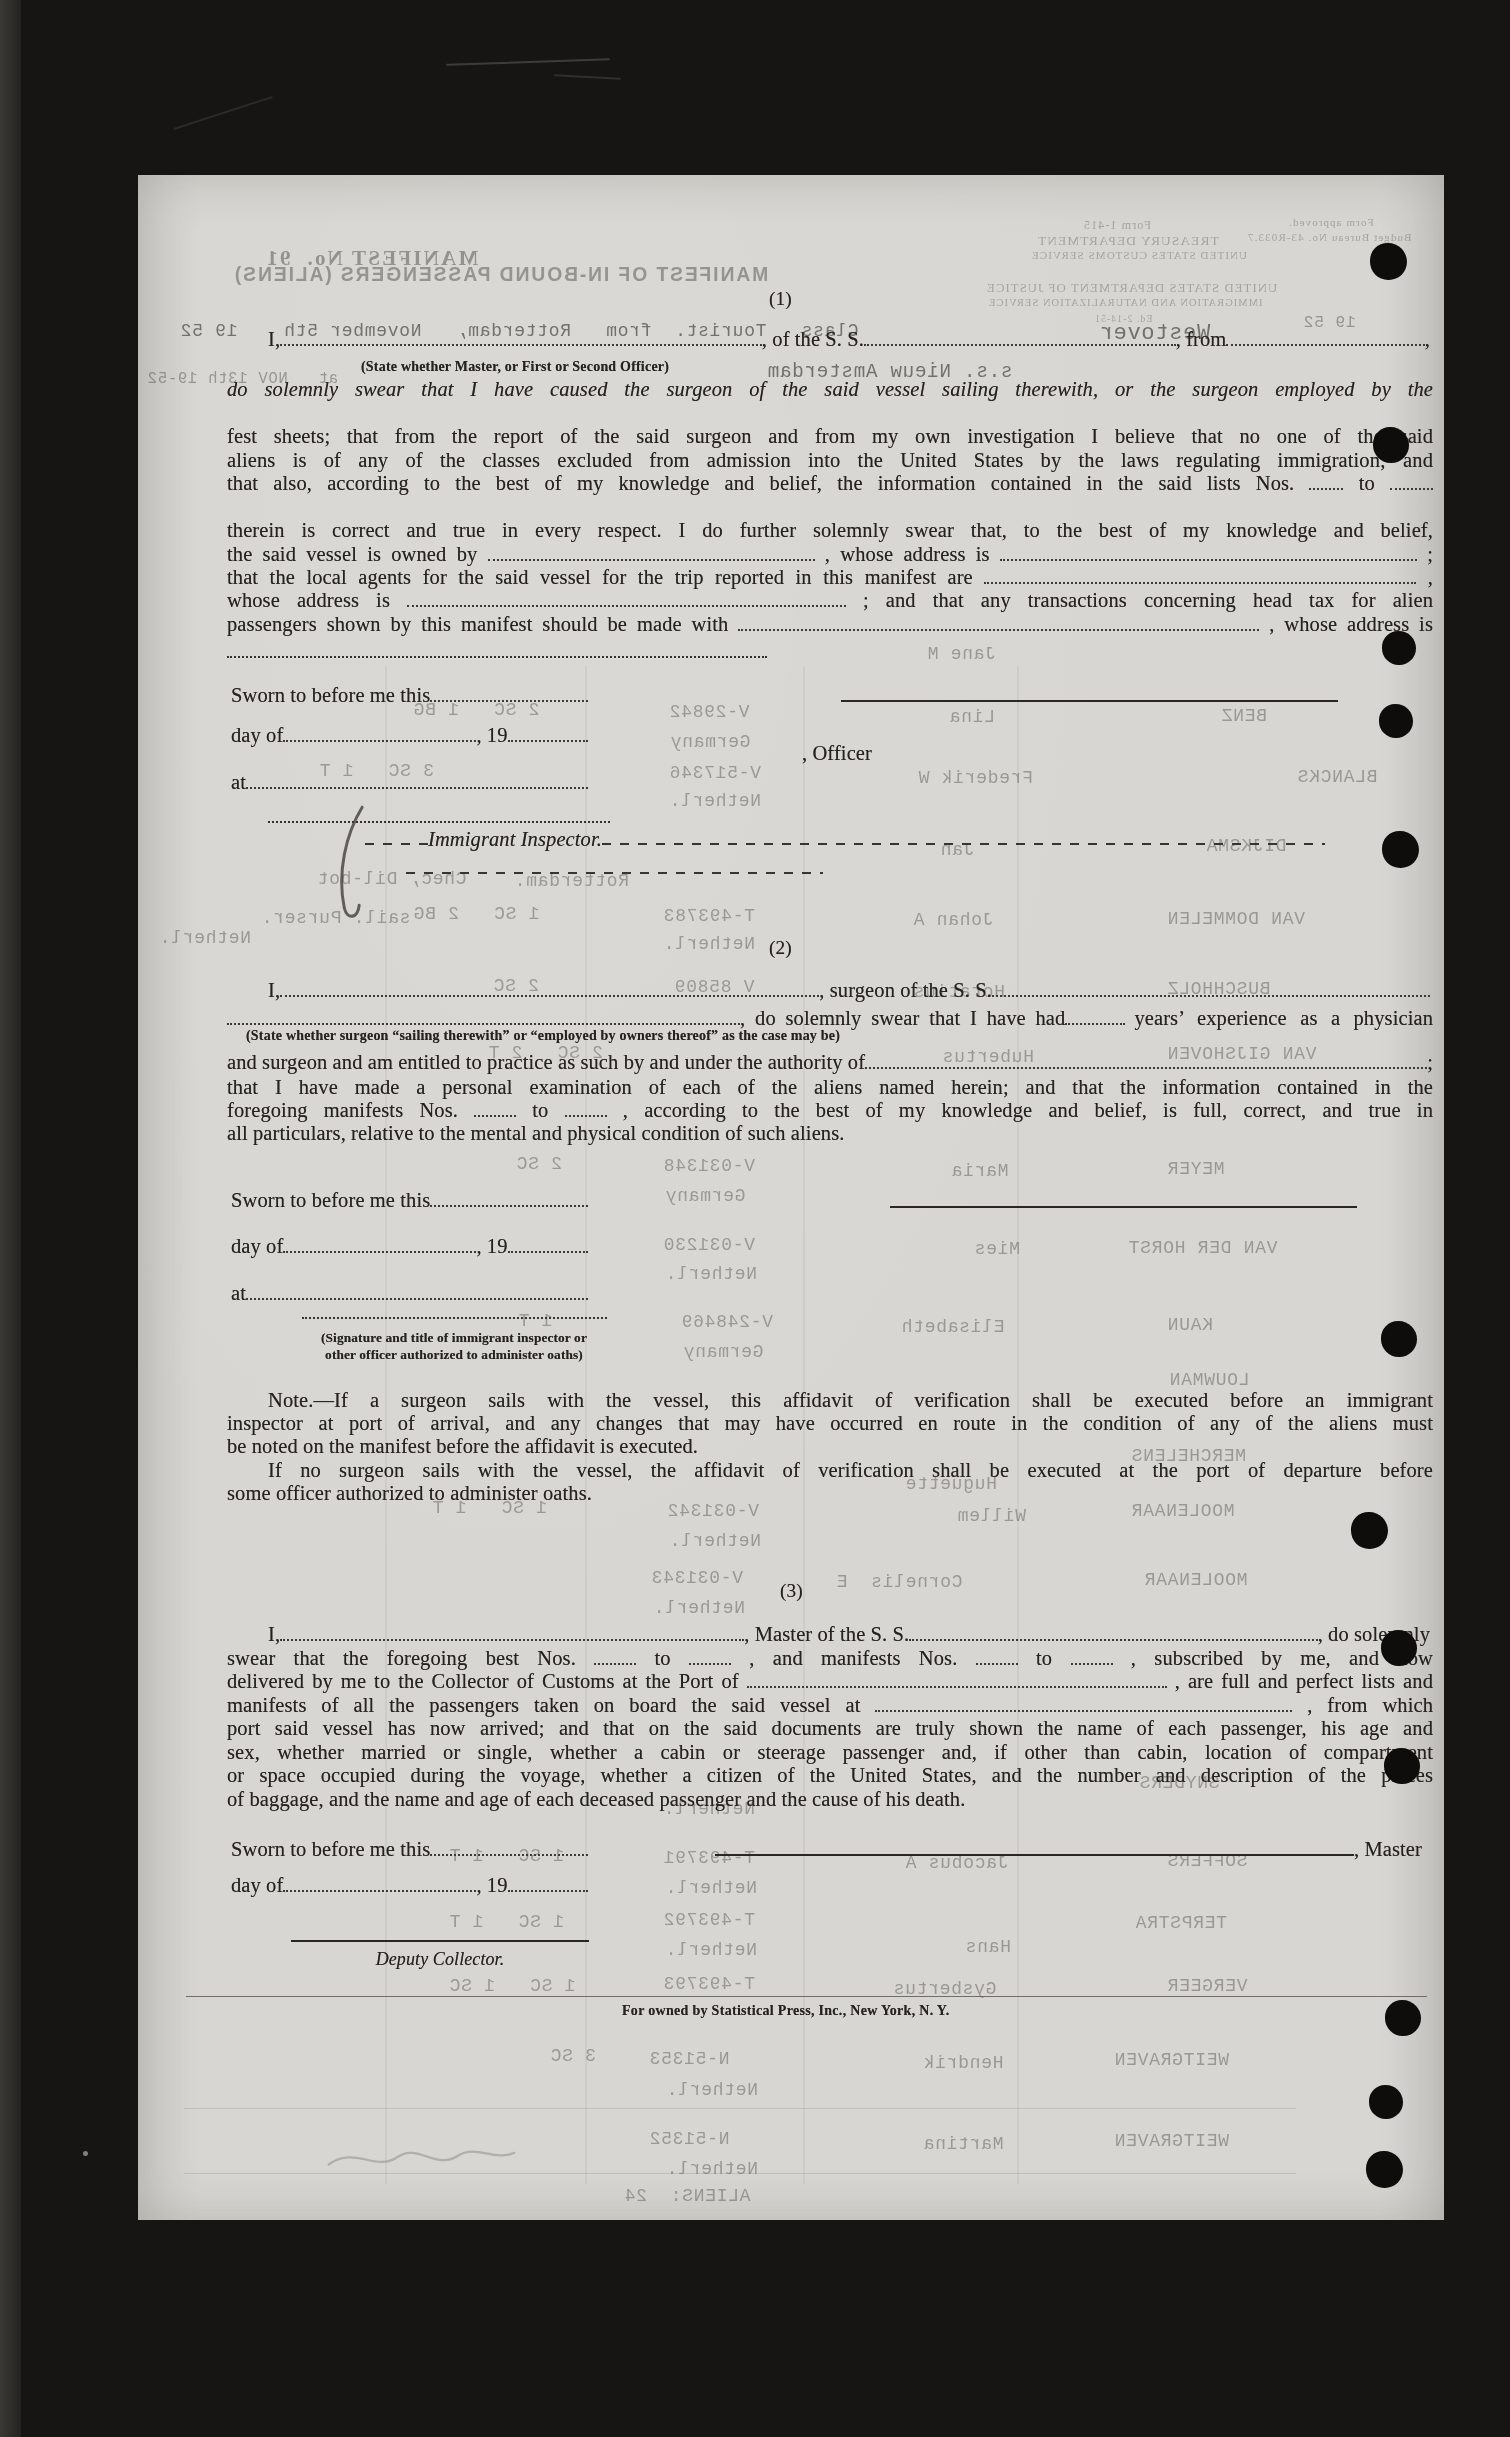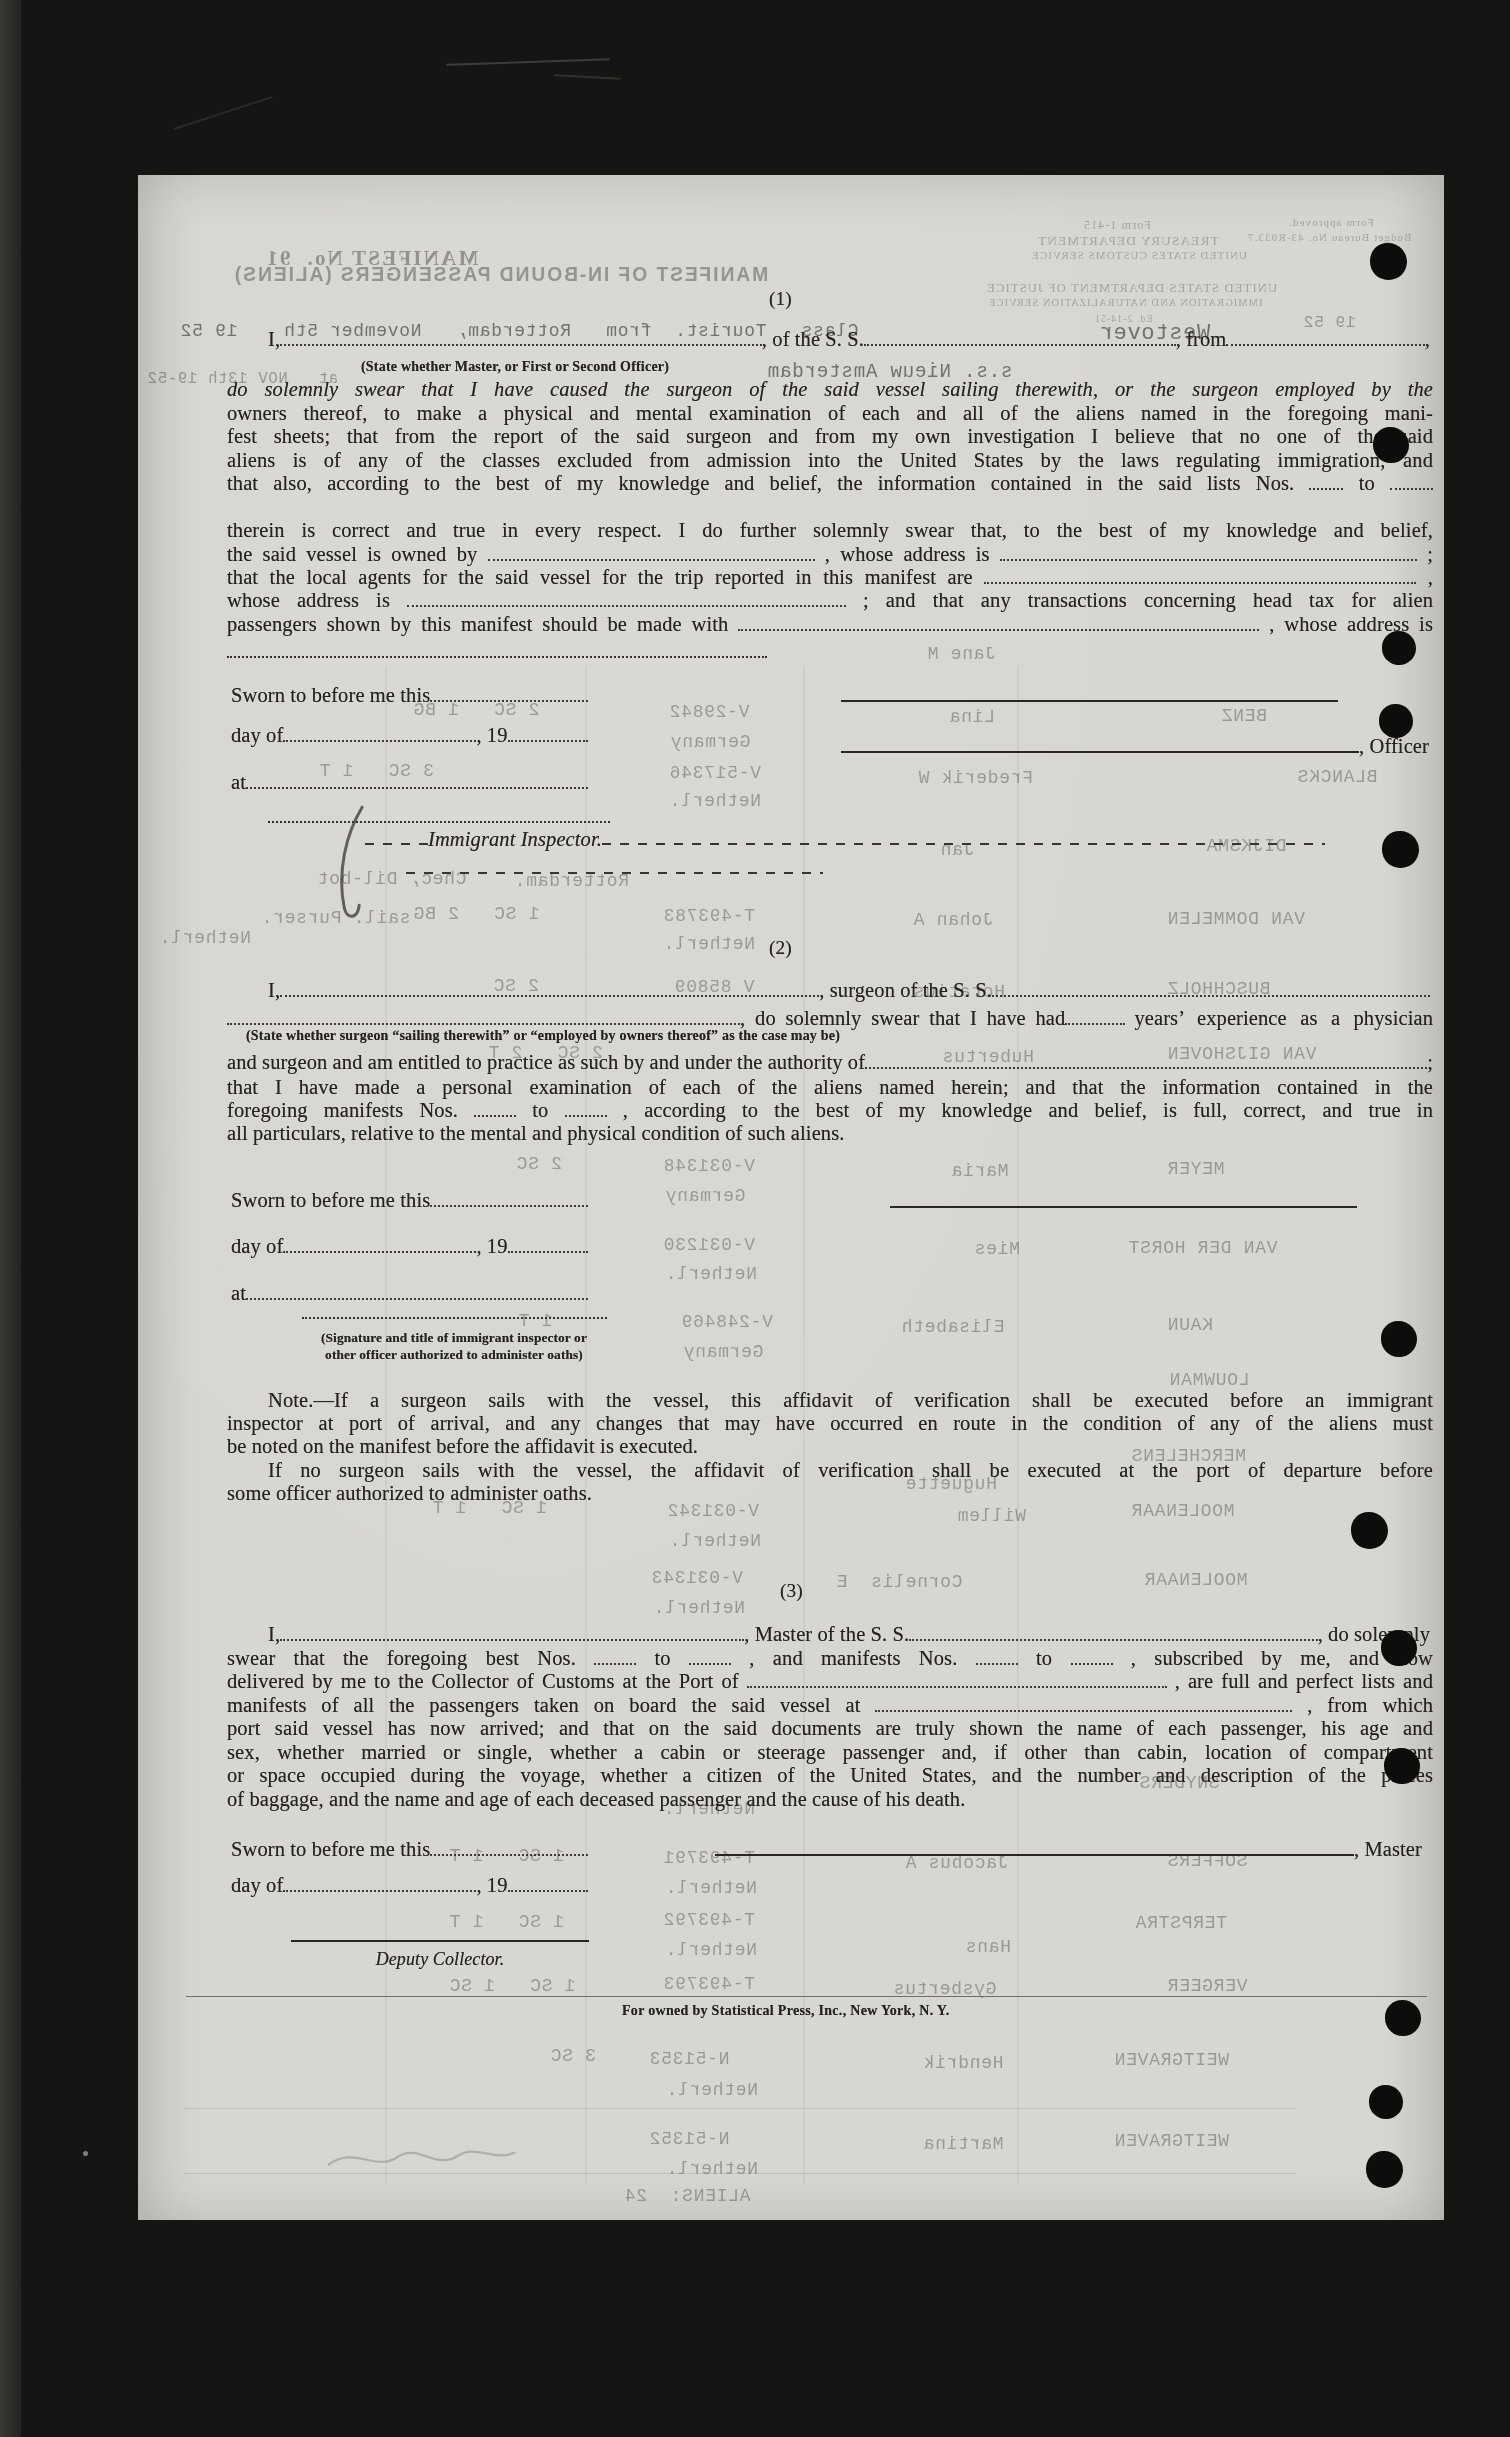--- a/index.html
+++ b/index.html
@@ -174,21 +174,20 @@
       <i class="bl" style="flex:3.4;"></i>
       <span>, of the S. S.</span>
       <i class="bl" style="flex:2.2;"></i>
       <span>, from</span>
       <i class="bl" style="flex:1.4;"></i>
       <span>,</span>
     </div>
     <div class="hint" style="left:223px;top:184px;">(State whether Master, or First or Second Officer)</div>
 
     <div class="jl" style="left:89px;top:203px;width:1206px;font-style:italic;">do solemnly swear that I have caused the surgeon of the said vessel sailing therewith, or the surgeon employed by the</div>
-    <div class="jl" style="left:89px;top:227px;width:1206px;">owners thereof, to make a physical and mental examination of each and all of the aliens named in the foregoing mani-</div>
     <div class="jl" style="left:89px;top:250px;width:1206px;">fest sheets; that from the report of the said surgeon and from my own investigation I believe that no one of the said</div>
     <div class="jl" style="left:89px;top:274px;width:1206px;">aliens is of any of the classes excluded from admission into the United States by the laws regulating immigration; and</div>
     <div class="jl" style="left:89px;top:297px;width:1206px;">
       <span>that also, according to the best of my knowledge and belief, the information contained in the said lists Nos.</span>
       <i class="ibl" style="width:34px;"></i>
       <span>to</span>
       <i class="ibl" style="width:43px;"></i>
     </div>
     <div class="jl" style="left:89px;top:344px;width:1206px;">therein is correct and true in every respect. I do further solemnly swear that, to the best of my knowledge and belief,</div>
     <div class="jl" style="left:89px;top:368px;width:1206px;">
@@ -219,21 +218,21 @@
       <span>Sworn to before me this</span>
       <i class="bl"></i>
     </div>
     <div class="sline" style="left:703px;top:525px;width:497px;"></div>
     <div class="fl" style="left:93px;top:549px;width:357px;">
       <span>day of</span>
       <i class="bl" style="flex:2.4;"></i>
       <span>, 19</span>
       <i class="bl" style="flex:1;"></i>
     </div>
-    <div class="fl" style="left:703px;top:560px;width:588px;">
+    <div class="fl" style="left:664px;top:560px;width:588px;flex-direction:column;">
       <i class="sl"></i>
       <span>, Officer</span>
     </div>
     <div class="fl" style="left:93px;top:596px;width:357px;">
       <span>at</span>
       <i class="bl"></i>
     </div>
     <div class="dotline" style="left:130px;top:646px;width:342px;"></div>
     <div class="fl" style="left:227px;top:653px;width:960px;">
       <i class="dash" style="width:63px;"></i>

